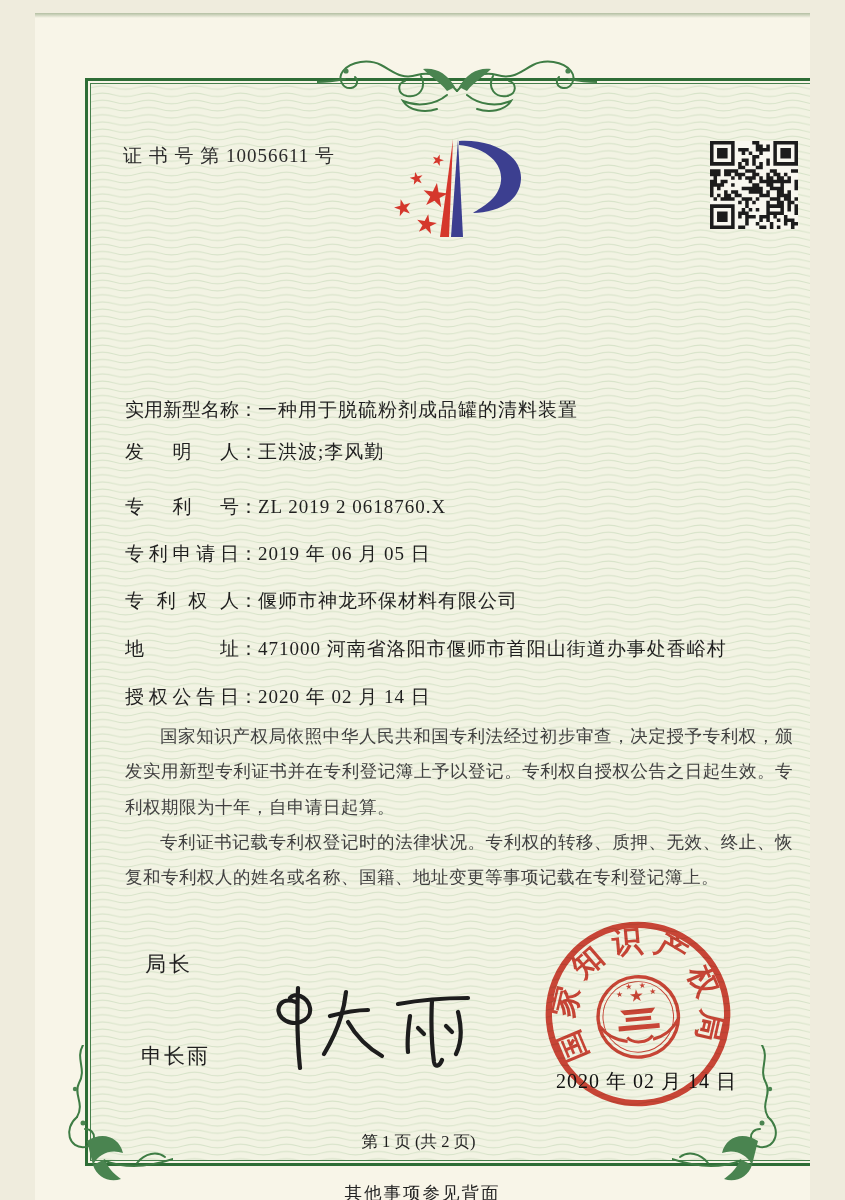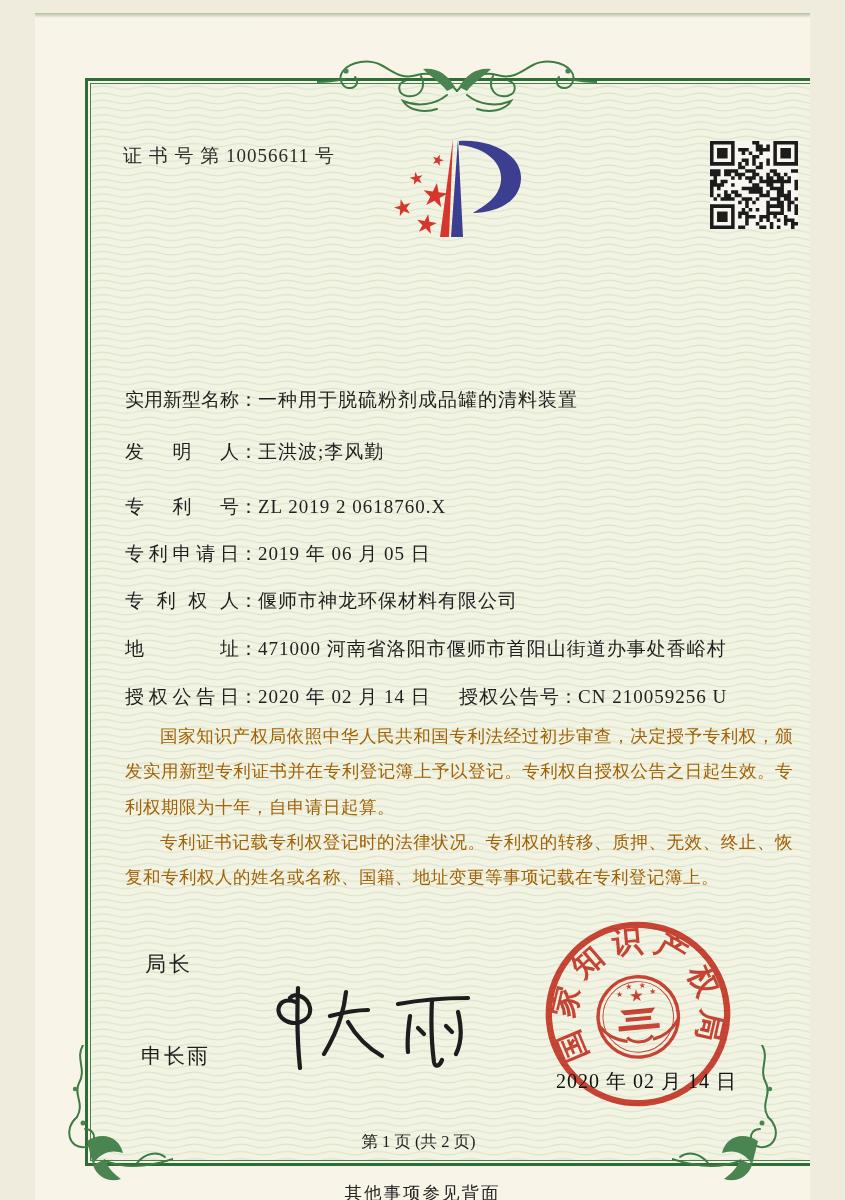--- a/index.html
+++ b/index.html
@@ -28,21 +28,21 @@
   
   .fields { position:absolute; left:90px; top:0; width:670px; font-size:19px; }
   .frow { position:absolute; left:0; white-space:nowrap; }
   .flabel { display:inline-block; width:114px; text-align:justify; text-align-last:justify; }
   .colon { display:inline-block; }
   .fval { letter-spacing:1px; }
   .frow .second { position:absolute; left:334px; top:0; white-space:nowrap; }
   .second .flabel { width:100px; }
   
   .paras { position:absolute; left:90px; top:706px; width:668px;
-    font-size:17.5px; line-height:2.02; text-align:justify; letter-spacing:0.5px; color:#a16207; }
+    font-size:17.5px; line-height:2.02; text-align:justify; letter-spacing:0.5px; color:#404040; }
   .paras p { text-indent:2em; }
   
   .director-label { position:absolute; left:110px; top:937px; font-size:21px; letter-spacing:3px; }
   .director-name  { position:absolute; left:106px; top:1029px; font-size:21px; letter-spacing:2px; }
   .signature { position:absolute; left:225px; top:968px; width:215px; height:92px; }
   .seal { position:absolute; left:505px; top:903px; width:196px; height:196px;
     transform:rotate(-5deg); opacity:.92; mix-blend-mode:multiply; }
   .seal text { font-family:"Liberation Serif","DejaVu Serif",serif; }
   .seal-arc-text { font-size:31px; letter-spacing:9px; fill:#cf382b; font-weight:700; }
   .seal-date { position:absolute; left:521px; top:1055px; font-size:20px;
@@ -133,43 +133,40 @@
     <span class="star" style="left:28px; top:74px; font-size:26px; transform:rotate(10deg);">★</span>
   </div>
 
   <svg id="qr-svg" class="qr" viewBox="0 0 88 88">
     <rect width="88" height="88" fill="#f8f7ef"></rect>
   <path d="M0.00 0.00h3.52v3.52h-3.52zM3.52 0.00h3.52v3.52h-3.52zM7.04 0.00h3.52v3.52h-3.52zM10.56 0.00h3.52v3.52h-3.52zM14.08 0.00h3.52v3.52h-3.52zM17.60 0.00h3.52v3.52h-3.52zM21.12 0.00h3.52v3.52h-3.52zM42.24 0.00h3.52v3.52h-3.52zM45.76 0.00h3.52v3.52h-3.52zM63.36 0.00h3.52v3.52h-3.52zM66.88 0.00h3.52v3.52h-3.52zM70.40 0.00h3.52v3.52h-3.52zM73.92 0.00h3.52v3.52h-3.52zM77.44 0.00h3.52v3.52h-3.52zM80.96 0.00h3.52v3.52h-3.52zM84.48 0.00h3.52v3.52h-3.52zM0.00 3.52h3.52v3.52h-3.52zM21.12 3.52h3.52v3.52h-3.52zM45.76 3.52h3.52v3.52h-3.52zM49.28 3.52h3.52v3.52h-3.52zM56.32 3.52h3.52v3.52h-3.52zM63.36 3.52h3.52v3.52h-3.52zM84.48 3.52h3.52v3.52h-3.52zM0.00 7.04h3.52v3.52h-3.52zM7.04 7.04h3.52v3.52h-3.52zM10.56 7.04h3.52v3.52h-3.52zM14.08 7.04h3.52v3.52h-3.52zM21.12 7.04h3.52v3.52h-3.52zM28.16 7.04h3.52v3.52h-3.52zM31.68 7.04h3.52v3.52h-3.52zM35.20 7.04h3.52v3.52h-3.52zM45.76 7.04h3.52v3.52h-3.52zM49.28 7.04h3.52v3.52h-3.52zM52.80 7.04h3.52v3.52h-3.52zM56.32 7.04h3.52v3.52h-3.52zM63.36 7.04h3.52v3.52h-3.52zM70.40 7.04h3.52v3.52h-3.52zM73.92 7.04h3.52v3.52h-3.52zM77.44 7.04h3.52v3.52h-3.52zM84.48 7.04h3.52v3.52h-3.52zM0.00 10.56h3.52v3.52h-3.52zM7.04 10.56h3.52v3.52h-3.52zM10.56 10.56h3.52v3.52h-3.52zM14.08 10.56h3.52v3.52h-3.52zM21.12 10.56h3.52v3.52h-3.52zM31.68 10.56h3.52v3.52h-3.52zM38.72 10.56h3.52v3.52h-3.52zM49.28 10.56h3.52v3.52h-3.52zM63.36 10.56h3.52v3.52h-3.52zM70.40 10.56h3.52v3.52h-3.52zM73.92 10.56h3.52v3.52h-3.52zM77.44 10.56h3.52v3.52h-3.52zM84.48 10.56h3.52v3.52h-3.52zM0.00 14.08h3.52v3.52h-3.52zM7.04 14.08h3.52v3.52h-3.52zM10.56 14.08h3.52v3.52h-3.52zM14.08 14.08h3.52v3.52h-3.52zM21.12 14.08h3.52v3.52h-3.52zM42.24 14.08h3.52v3.52h-3.52zM45.76 14.08h3.52v3.52h-3.52zM63.36 14.08h3.52v3.52h-3.52zM70.40 14.08h3.52v3.52h-3.52zM73.92 14.08h3.52v3.52h-3.52zM77.44 14.08h3.52v3.52h-3.52zM84.48 14.08h3.52v3.52h-3.52zM0.00 17.60h3.52v3.52h-3.52zM21.12 17.60h3.52v3.52h-3.52zM31.68 17.60h3.52v3.52h-3.52zM35.20 17.60h3.52v3.52h-3.52zM42.24 17.60h3.52v3.52h-3.52zM56.32 17.60h3.52v3.52h-3.52zM63.36 17.60h3.52v3.52h-3.52zM84.48 17.60h3.52v3.52h-3.52zM0.00 21.12h3.52v3.52h-3.52zM3.52 21.12h3.52v3.52h-3.52zM7.04 21.12h3.52v3.52h-3.52zM10.56 21.12h3.52v3.52h-3.52zM14.08 21.12h3.52v3.52h-3.52zM17.60 21.12h3.52v3.52h-3.52zM21.12 21.12h3.52v3.52h-3.52zM28.16 21.12h3.52v3.52h-3.52zM35.20 21.12h3.52v3.52h-3.52zM42.24 21.12h3.52v3.52h-3.52zM49.28 21.12h3.52v3.52h-3.52zM56.32 21.12h3.52v3.52h-3.52zM63.36 21.12h3.52v3.52h-3.52zM66.88 21.12h3.52v3.52h-3.52zM70.40 21.12h3.52v3.52h-3.52zM73.92 21.12h3.52v3.52h-3.52zM77.44 21.12h3.52v3.52h-3.52zM80.96 21.12h3.52v3.52h-3.52zM84.48 21.12h3.52v3.52h-3.52zM28.16 24.64h3.52v3.52h-3.52zM31.68 24.64h3.52v3.52h-3.52zM45.76 24.64h3.52v3.52h-3.52zM49.28 24.64h3.52v3.52h-3.52zM0.00 28.16h3.52v3.52h-3.52zM3.52 28.16h3.52v3.52h-3.52zM7.04 28.16h3.52v3.52h-3.52zM14.08 28.16h3.52v3.52h-3.52zM17.60 28.16h3.52v3.52h-3.52zM21.12 28.16h3.52v3.52h-3.52zM24.64 28.16h3.52v3.52h-3.52zM35.20 28.16h3.52v3.52h-3.52zM38.72 28.16h3.52v3.52h-3.52zM42.24 28.16h3.52v3.52h-3.52zM59.84 28.16h3.52v3.52h-3.52zM63.36 28.16h3.52v3.52h-3.52zM80.96 28.16h3.52v3.52h-3.52zM84.48 28.16h3.52v3.52h-3.52zM0.00 31.68h3.52v3.52h-3.52zM3.52 31.68h3.52v3.52h-3.52zM7.04 31.68h3.52v3.52h-3.52zM14.08 31.68h3.52v3.52h-3.52zM17.60 31.68h3.52v3.52h-3.52zM24.64 31.68h3.52v3.52h-3.52zM28.16 31.68h3.52v3.52h-3.52zM31.68 31.68h3.52v3.52h-3.52zM42.24 31.68h3.52v3.52h-3.52zM45.76 31.68h3.52v3.52h-3.52zM56.32 31.68h3.52v3.52h-3.52zM63.36 31.68h3.52v3.52h-3.52zM66.88 31.68h3.52v3.52h-3.52zM73.92 31.68h3.52v3.52h-3.52zM3.52 35.20h3.52v3.52h-3.52zM21.12 35.20h3.52v3.52h-3.52zM28.16 35.20h3.52v3.52h-3.52zM35.20 35.20h3.52v3.52h-3.52zM38.72 35.20h3.52v3.52h-3.52zM42.24 35.20h3.52v3.52h-3.52zM49.28 35.20h3.52v3.52h-3.52zM56.32 35.20h3.52v3.52h-3.52zM59.84 35.20h3.52v3.52h-3.52zM66.88 35.20h3.52v3.52h-3.52zM70.40 35.20h3.52v3.52h-3.52zM77.44 35.20h3.52v3.52h-3.52zM0.00 38.72h3.52v3.52h-3.52zM3.52 38.72h3.52v3.52h-3.52zM10.56 38.72h3.52v3.52h-3.52zM14.08 38.72h3.52v3.52h-3.52zM38.72 38.72h3.52v3.52h-3.52zM49.28 38.72h3.52v3.52h-3.52zM52.80 38.72h3.52v3.52h-3.52zM56.32 38.72h3.52v3.52h-3.52zM59.84 38.72h3.52v3.52h-3.52zM63.36 38.72h3.52v3.52h-3.52zM66.88 38.72h3.52v3.52h-3.52zM70.40 38.72h3.52v3.52h-3.52zM73.92 38.72h3.52v3.52h-3.52zM77.44 38.72h3.52v3.52h-3.52zM84.48 38.72h3.52v3.52h-3.52zM0.00 42.24h3.52v3.52h-3.52zM3.52 42.24h3.52v3.52h-3.52zM7.04 42.24h3.52v3.52h-3.52zM10.56 42.24h3.52v3.52h-3.52zM21.12 42.24h3.52v3.52h-3.52zM42.24 42.24h3.52v3.52h-3.52zM45.76 42.24h3.52v3.52h-3.52zM56.32 42.24h3.52v3.52h-3.52zM59.84 42.24h3.52v3.52h-3.52zM70.40 42.24h3.52v3.52h-3.52zM84.48 42.24h3.52v3.52h-3.52zM0.00 45.76h3.52v3.52h-3.52zM7.04 45.76h3.52v3.52h-3.52zM31.68 45.76h3.52v3.52h-3.52zM35.20 45.76h3.52v3.52h-3.52zM38.72 45.76h3.52v3.52h-3.52zM42.24 45.76h3.52v3.52h-3.52zM45.76 45.76h3.52v3.52h-3.52zM49.28 45.76h3.52v3.52h-3.52zM59.84 45.76h3.52v3.52h-3.52zM63.36 45.76h3.52v3.52h-3.52zM66.88 45.76h3.52v3.52h-3.52zM70.40 45.76h3.52v3.52h-3.52zM84.48 45.76h3.52v3.52h-3.52zM0.00 49.28h3.52v3.52h-3.52zM14.08 49.28h3.52v3.52h-3.52zM21.12 49.28h3.52v3.52h-3.52zM24.64 49.28h3.52v3.52h-3.52zM38.72 49.28h3.52v3.52h-3.52zM42.24 49.28h3.52v3.52h-3.52zM45.76 49.28h3.52v3.52h-3.52zM49.28 49.28h3.52v3.52h-3.52zM56.32 49.28h3.52v3.52h-3.52zM66.88 49.28h3.52v3.52h-3.52zM70.40 49.28h3.52v3.52h-3.52zM77.44 49.28h3.52v3.52h-3.52zM0.00 52.80h3.52v3.52h-3.52zM7.04 52.80h3.52v3.52h-3.52zM14.08 52.80h3.52v3.52h-3.52zM17.60 52.80h3.52v3.52h-3.52zM24.64 52.80h3.52v3.52h-3.52zM28.16 52.80h3.52v3.52h-3.52zM49.28 52.80h3.52v3.52h-3.52zM52.80 52.80h3.52v3.52h-3.52zM56.32 52.80h3.52v3.52h-3.52zM66.88 52.80h3.52v3.52h-3.52zM70.40 52.80h3.52v3.52h-3.52zM73.92 52.80h3.52v3.52h-3.52zM77.44 52.80h3.52v3.52h-3.52zM3.52 56.32h3.52v3.52h-3.52zM10.56 56.32h3.52v3.52h-3.52zM14.08 56.32h3.52v3.52h-3.52zM17.60 56.32h3.52v3.52h-3.52zM21.12 56.32h3.52v3.52h-3.52zM31.68 56.32h3.52v3.52h-3.52zM35.20 56.32h3.52v3.52h-3.52zM38.72 56.32h3.52v3.52h-3.52zM45.76 56.32h3.52v3.52h-3.52zM59.84 56.32h3.52v3.52h-3.52zM63.36 56.32h3.52v3.52h-3.52zM66.88 56.32h3.52v3.52h-3.52zM73.92 56.32h3.52v3.52h-3.52zM77.44 56.32h3.52v3.52h-3.52zM84.48 56.32h3.52v3.52h-3.52zM28.16 59.84h3.52v3.52h-3.52zM35.20 59.84h3.52v3.52h-3.52zM42.24 59.84h3.52v3.52h-3.52zM56.32 59.84h3.52v3.52h-3.52zM66.88 59.84h3.52v3.52h-3.52zM70.40 59.84h3.52v3.52h-3.52zM77.44 59.84h3.52v3.52h-3.52zM80.96 59.84h3.52v3.52h-3.52zM0.00 63.36h3.52v3.52h-3.52zM3.52 63.36h3.52v3.52h-3.52zM7.04 63.36h3.52v3.52h-3.52zM10.56 63.36h3.52v3.52h-3.52zM14.08 63.36h3.52v3.52h-3.52zM17.60 63.36h3.52v3.52h-3.52zM21.12 63.36h3.52v3.52h-3.52zM35.20 63.36h3.52v3.52h-3.52zM56.32 63.36h3.52v3.52h-3.52zM59.84 63.36h3.52v3.52h-3.52zM63.36 63.36h3.52v3.52h-3.52zM66.88 63.36h3.52v3.52h-3.52zM70.40 63.36h3.52v3.52h-3.52zM77.44 63.36h3.52v3.52h-3.52zM84.48 63.36h3.52v3.52h-3.52zM0.00 66.88h3.52v3.52h-3.52zM21.12 66.88h3.52v3.52h-3.52zM31.68 66.88h3.52v3.52h-3.52zM38.72 66.88h3.52v3.52h-3.52zM45.76 66.88h3.52v3.52h-3.52zM56.32 66.88h3.52v3.52h-3.52zM70.40 66.88h3.52v3.52h-3.52zM77.44 66.88h3.52v3.52h-3.52zM84.48 66.88h3.52v3.52h-3.52zM0.00 70.40h3.52v3.52h-3.52zM7.04 70.40h3.52v3.52h-3.52zM10.56 70.40h3.52v3.52h-3.52zM14.08 70.40h3.52v3.52h-3.52zM21.12 70.40h3.52v3.52h-3.52zM28.16 70.40h3.52v3.52h-3.52zM31.68 70.40h3.52v3.52h-3.52zM35.20 70.40h3.52v3.52h-3.52zM56.32 70.40h3.52v3.52h-3.52zM59.84 70.40h3.52v3.52h-3.52zM63.36 70.40h3.52v3.52h-3.52zM66.88 70.40h3.52v3.52h-3.52zM70.40 70.40h3.52v3.52h-3.52zM84.48 70.40h3.52v3.52h-3.52zM0.00 73.92h3.52v3.52h-3.52zM7.04 73.92h3.52v3.52h-3.52zM10.56 73.92h3.52v3.52h-3.52zM14.08 73.92h3.52v3.52h-3.52zM21.12 73.92h3.52v3.52h-3.52zM28.16 73.92h3.52v3.52h-3.52zM35.20 73.92h3.52v3.52h-3.52zM38.72 73.92h3.52v3.52h-3.52zM42.24 73.92h3.52v3.52h-3.52zM49.28 73.92h3.52v3.52h-3.52zM52.80 73.92h3.52v3.52h-3.52zM56.32 73.92h3.52v3.52h-3.52zM63.36 73.92h3.52v3.52h-3.52zM73.92 73.92h3.52v3.52h-3.52zM0.00 77.44h3.52v3.52h-3.52zM7.04 77.44h3.52v3.52h-3.52zM10.56 77.44h3.52v3.52h-3.52zM14.08 77.44h3.52v3.52h-3.52zM21.12 77.44h3.52v3.52h-3.52zM35.20 77.44h3.52v3.52h-3.52zM49.28 77.44h3.52v3.52h-3.52zM56.32 77.44h3.52v3.52h-3.52zM66.88 77.44h3.52v3.52h-3.52zM73.92 77.44h3.52v3.52h-3.52zM77.44 77.44h3.52v3.52h-3.52zM80.96 77.44h3.52v3.52h-3.52zM0.00 80.96h3.52v3.52h-3.52zM21.12 80.96h3.52v3.52h-3.52zM35.20 80.96h3.52v3.52h-3.52zM45.76 80.96h3.52v3.52h-3.52zM59.84 80.96h3.52v3.52h-3.52zM73.92 80.96h3.52v3.52h-3.52zM80.96 80.96h3.52v3.52h-3.52zM84.48 80.96h3.52v3.52h-3.52zM0.00 84.48h3.52v3.52h-3.52zM3.52 84.48h3.52v3.52h-3.52zM7.04 84.48h3.52v3.52h-3.52zM10.56 84.48h3.52v3.52h-3.52zM14.08 84.48h3.52v3.52h-3.52zM17.60 84.48h3.52v3.52h-3.52zM21.12 84.48h3.52v3.52h-3.52zM28.16 84.48h3.52v3.52h-3.52zM31.68 84.48h3.52v3.52h-3.52zM49.28 84.48h3.52v3.52h-3.52zM52.80 84.48h3.52v3.52h-3.52zM59.84 84.48h3.52v3.52h-3.52zM66.88 84.48h3.52v3.52h-3.52zM80.96 84.48h3.52v3.52h-3.52z" fill="#1c1c1c"></path>
     </svg>
 
 
   <div class="fields">
-    <div class="frow" style="top:374px">
+    <div class="frow" style="top:384px">
       <span class="flabel">实用新型名称</span><span class="colon">：</span><span class="fval">一种用于脱硫粉剂成品罐的清料装置</span>
     </div>
     <div class="frow" style="top:426px">
       <span class="flabel">发明人</span><span class="colon">：</span><span class="fval">王洪波;李风勤</span>
     </div>
     <div class="frow" style="top:481px">
       <span class="flabel">专利号</span><span class="colon">：</span><span class="fval">ZL 2019 2 0618760.X</span>
     </div>
     <div class="frow" style="top:528px">
       <span class="flabel">专利申请日</span><span class="colon">：</span><span class="fval">2019 年 06 月 05 日</span>
     </div>
     <div class="frow" style="top:575px">
       <span class="flabel">专利权人</span><span class="colon">：</span><span class="fval">偃师市神龙环保材料有限公司</span>
     </div>
     <div class="frow" style="top:623px">
       <span class="flabel">地址</span><span class="colon">：</span><span class="fval">471000 河南省洛阳市偃师市首阳山街道办事处香峪村</span>
     </div>
     <div class="frow" style="top:671px">
       <span class="flabel">授权公告日</span><span class="colon">：</span><span class="fval">2020 年 02 月 14 日</span>
-      <span class="second">
-        <span class="flabel">授权公告号</span><span class="colon">：</span><span class="fval">CN 210059256 U</span>
-      </span>
     </div>
   </div>
 
   <div class="paras">
     <p>国家知识产权局依照中华人民共和国专利法经过初步审查，决定授予专利权，颁发实用新型专利证书并在专利登记簿上予以登记。专利权自授权公告之日起生效。专利权期限为十年，自申请日起算。</p>
     <p>专利证书记载专利权登记时的法律状况。专利权的转移、质押、无效、终止、恢复和专利权人的姓名或名称、国籍、地址变更等事项记载在专利登记簿上。</p>
   </div>
 
   <div class="director-label">局长</div>
   <div class="director-name">申长雨</div>

